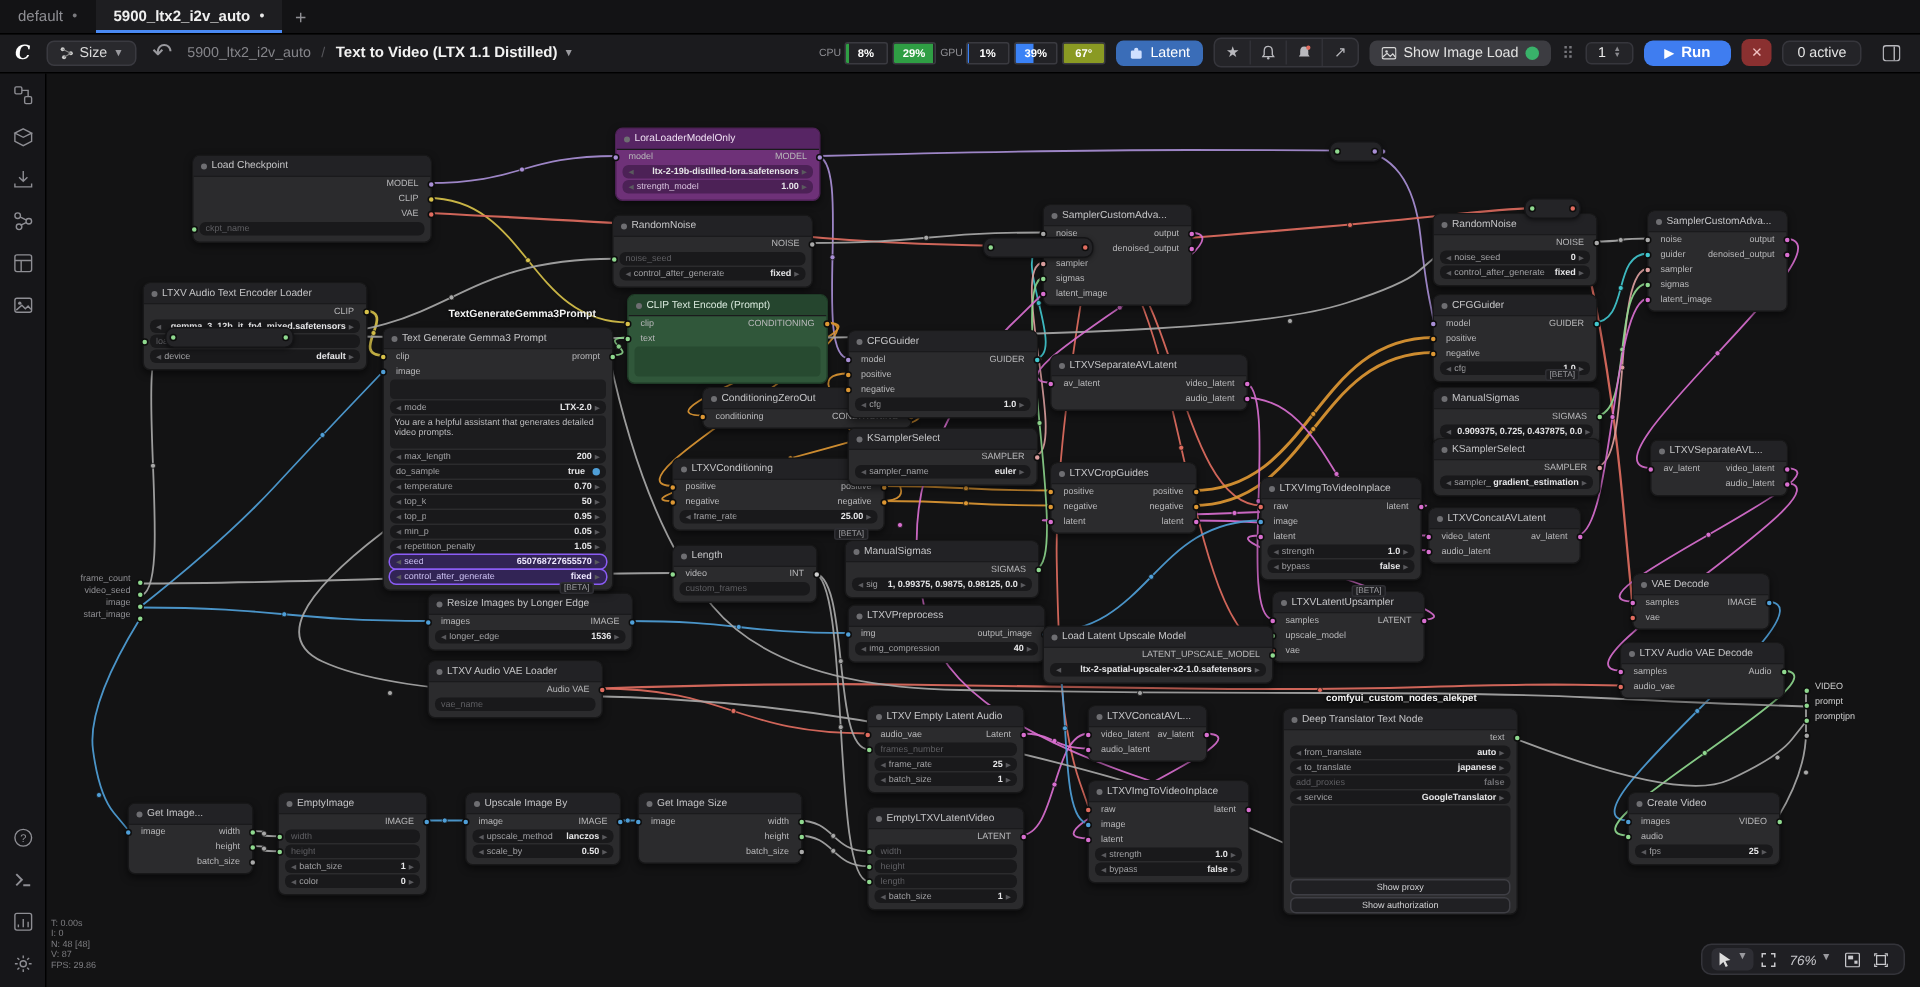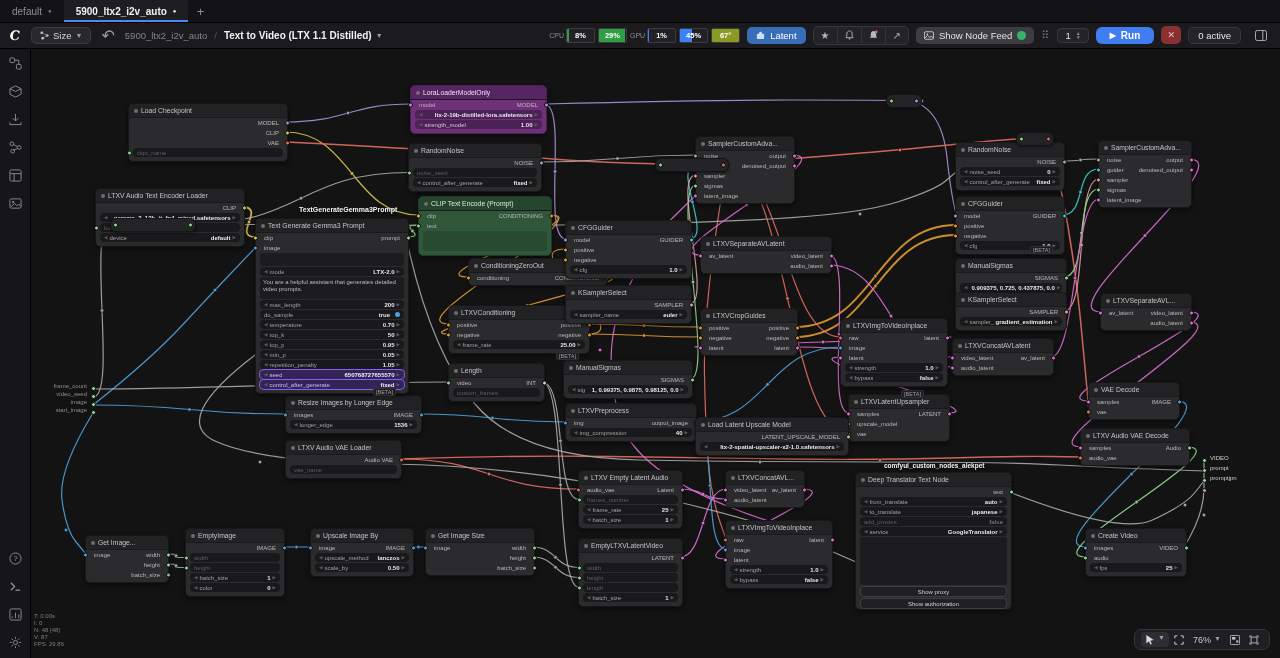--- a/index.html
+++ b/index.html
@@ -78,21 +78,21 @@
   .wbtn{height:9px;margin-bottom:1px;border:1px solid #3e3e44;background:#202023;border-radius:4px;display:flex;align-items:center;justify-content:center;font-size:6px;color:#d2d2d4;}
   .pill{position:absolute;height:12px;background:#242427;border:1px solid #141416;border-radius:6px;box-shadow:0 1px 3px rgba(0,0,0,.5);z-index:2;}
   .flabel{position:absolute;font-size:7px;font-weight:bold;color:#f4f4f4;text-shadow:0 1px 2px #000;z-index:3;white-space:nowrap;}
   .badge{position:absolute;font-size:5.5px;color:#9c9ca0;background:#1e1e21;border:1px solid #2e2e33;border-radius:2px;padding:0 2px;z-index:3;}
   .iolabel{position:absolute;font-size:6px;color:#8e8e92;white-space:nowrap;z-index:3;}
   .iodot{position:absolute;width:5px;height:5px;border-radius:50%;border:1px solid #0d0d0d;box-sizing:border-box;z-index:3;}
   
   .stats{position:absolute;left:34px;bottom:10px;font-size:6px;line-height:7px;color:#7e7e82;z-index:20;}
   .zoombar{position:absolute;right:10px;bottom:8px;display:flex;align-items:center;gap:9px;background:#1f1f23;border:1px solid #34343a;
     border-radius:7px;padding:4px 10px;font-size:9px;color:#c8c8cc;z-index:20;}
-  .zoombar .zbtn{display:flex;align-items:flex-start;gap:3px;color:#c8c8cc;}
+  .zoombar .zbtn{display:flex;align-items:flex-start;gap:3px;color:#c8c8cc;font-style:italic;}
   .zoombar .sel{background:#2e2e34;border-radius:4px;padding:2px 4px;margin:-2px -4px;}
 </style>
 </head>
 <body>
 
 <div class="tabsbar">
   <div class="tab">
     <span>default</span>
     <span class="tdot">●</span>
   </div>
@@ -140,21 +140,21 @@
     <div class="mon">
         <span class="ml">GPU</span>
         <span class="mbar">
           <span class="fill" style="width:4%;background:#3b82f6"></span>
           <span class="mv">1%</span>
         </span>
       </div>
     <div class="mon">
         <span class="mbar">
           <span class="fill" style="width:45%;background:#3b82f6"></span>
-          <span class="mv">45%</span>
+          <span class="mv">39%</span>
         </span>
       </div>
     <div class="mon">
         <span class="mbar">
           <span class="fill" style="width:100%;background:#8a9a23"></span>
           <span class="mv">67°</span>
         </span>
       </div>
   </div>
   <div class="btn-blue">
@@ -179,21 +179,21 @@
         </svg>
       </span>
     <span class="ibtn">↗</span>
   </div>
   <div class="btn-gray">
     <svg width="10" height="9" viewBox="0 0 12 10">
         <rect x="0.5" y="0.5" width="11" height="9" rx="1.5" fill="none" stroke="#d8d8d8"></rect>
         <circle cx="4" cy="3.5" r="1" fill="#d8d8d8"></circle>
         <path d="M1 8 L4.5 5 L7 7.5 L9 5.5 L11 8" stroke="#d8d8d8" fill="none"></path>
       </svg>
-    <span>Show Node Feed</span>
+    <span>Show Image Load</span>
     <span class="togdot"></span>
   </div>
   <span class="grip">⠿</span>
   <div class="stepper">
     <span>1</span>
     <span class="updown">
         <span>▲</span>
         <span>▼</span>
       </span>
   </div>

